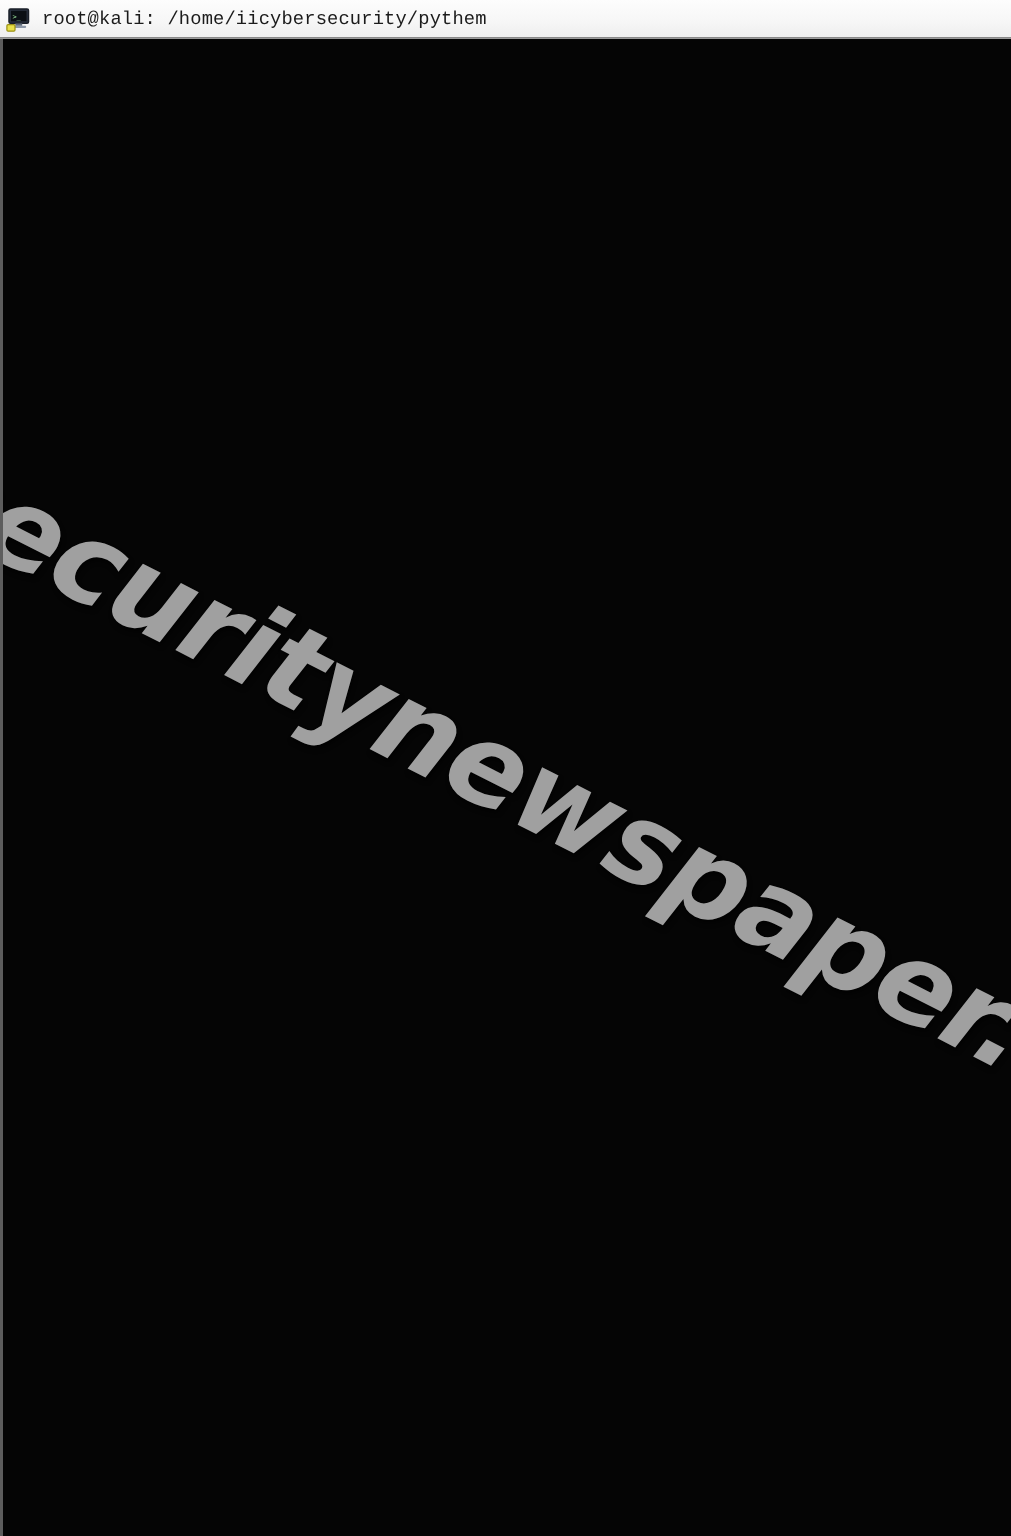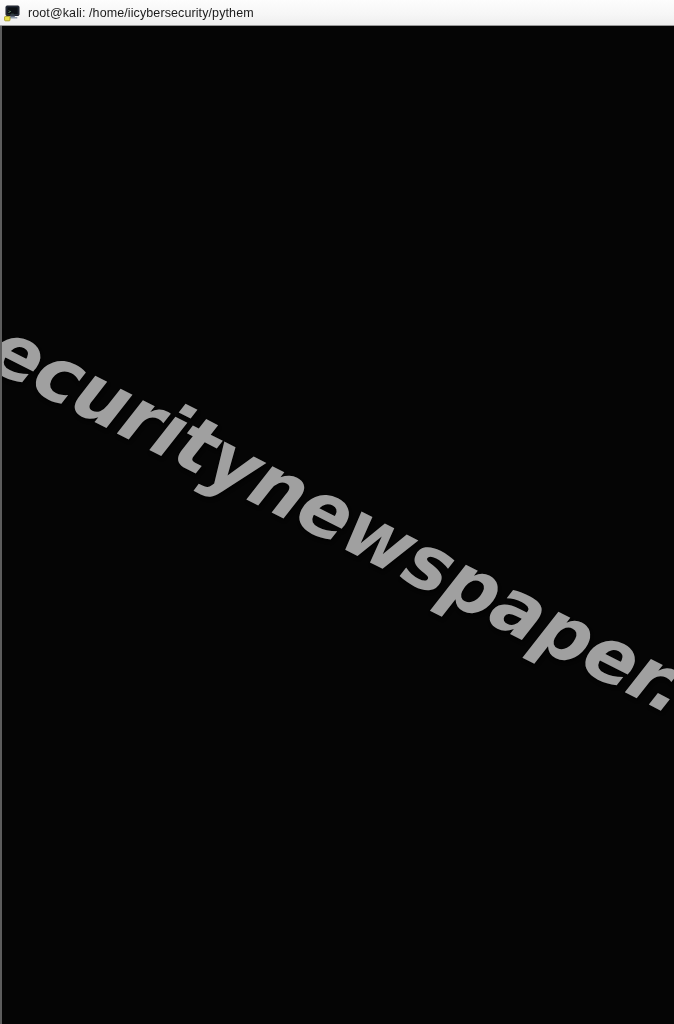--- a/index.html
+++ b/index.html
@@ -38,21 +38,21 @@
     padding-left: 4px;
   }
   .title-icon {
     width: 18px;
     height: 18px;
     flex: 0 0 18px;
     margin-right: 6px;
     position: relative;
   }
   .title-text {
-    font-family: Liberation Sans, sans-serif;
+    font-family: Liberation Mono, monospace;
     font-size: 12.5px;
     color: #1b1b1b;
     letter-spacing: 0.1px;
     white-space: nowrap;
   }
 
   
   .terminal {
     position: absolute;
     left: 0;

